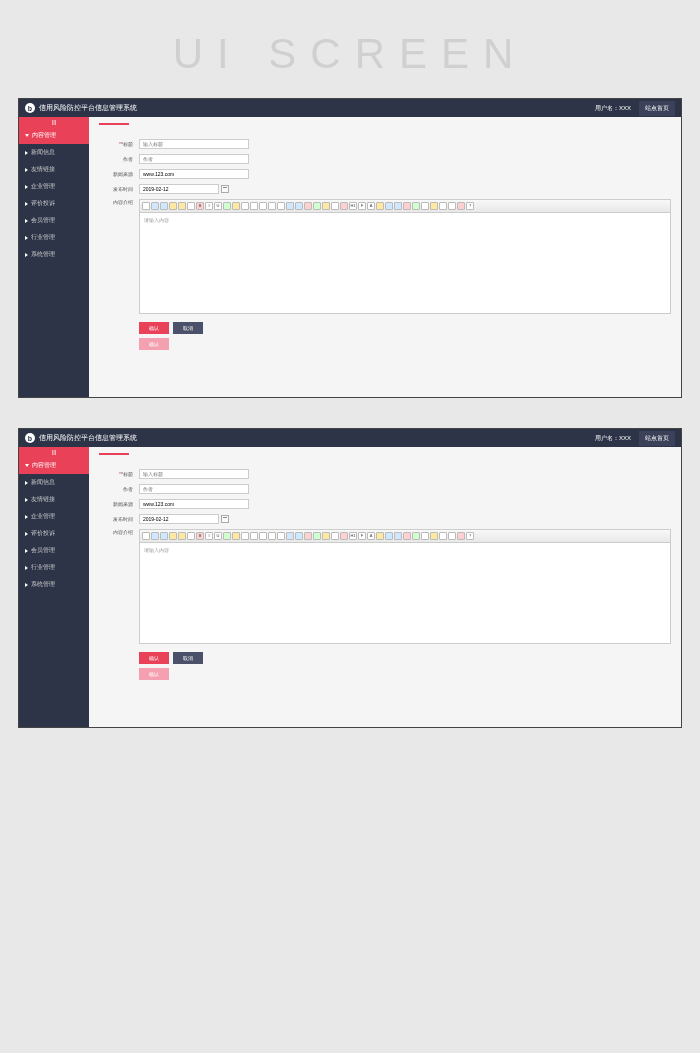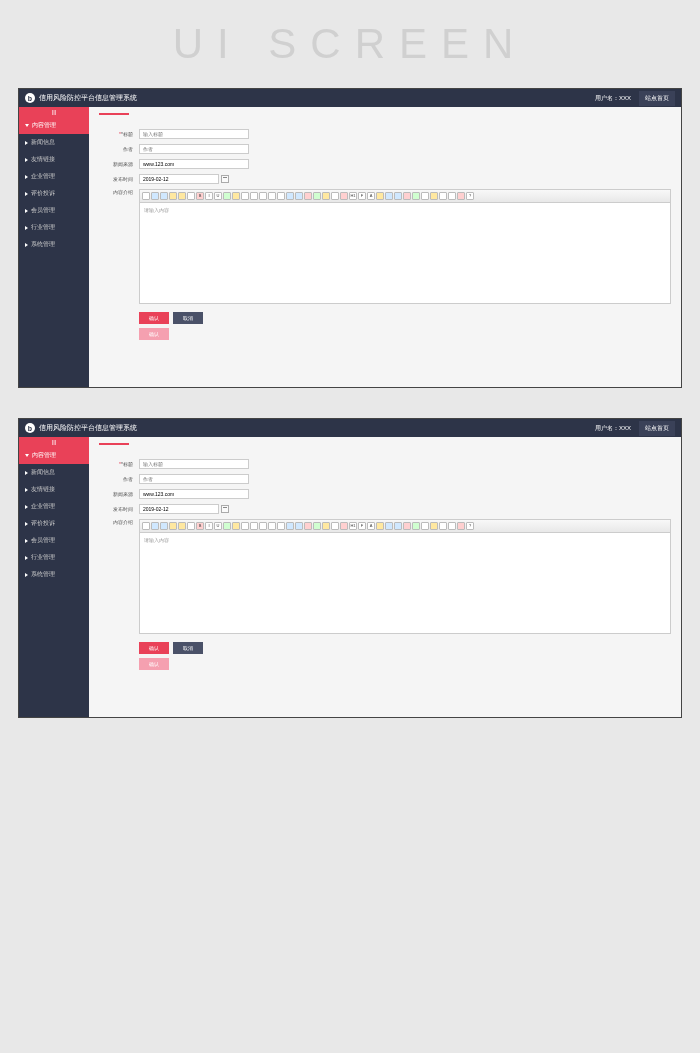--- a/index.html
+++ b/index.html
@@ -1,17 +1,17 @@
 <!DOCTYPE html>
 <html><head>
 <meta charset="utf-8">
 <style>
 * { margin: 0; padding: 0; box-sizing: border-box; }
 body { background: #e8e8e8; font-family: Arial, sans-serif; width: 700px; }
-.hero-title { font-size: 42px; font-weight: 300; letter-spacing: 14px; color: #d0d0d0; text-align: center; padding: 20px 0 20px; }
+.hero-title { font-size: 42px; font-weight: 300; letter-spacing: 14px; color: #d0d0d0; text-align: center; padding: 30px 0 20px; }
 .app-window { background: #2d3448; border: 1px solid #444; margin: 0 18px 30px; font-size: 6px; color: #333; }
 .app-header { background: #2d3448; color: #fff; display: flex; align-items: center; height: 18px; padding: 0 6px; }
 .logo { width: 10px; height: 10px; background: #fff; border-radius: 50%; margin-right: 4px; display: inline-flex; align-items: center; justify-content: center; font-size: 7px; font-weight: bold; color: #2d3448; }
 .app-title { font-size: 7px; flex: 0 0 auto; }
 .header-spacer { flex: 1; }
 .user-info { font-size: 6px; margin-right: 8px; }
 .home-link { font-size: 6px; background: #3a4158; padding: 3px 6px; }
 .app-body { display: flex; background: #fff; min-height: 280px; }
 .sidebar { width: 70px; background: #2d3448; color: #fff; }
 .sidebar-collapse { background: #e94158; height: 10px; display: flex; align-items: center; justify-content: center; font-size: 6px; }

